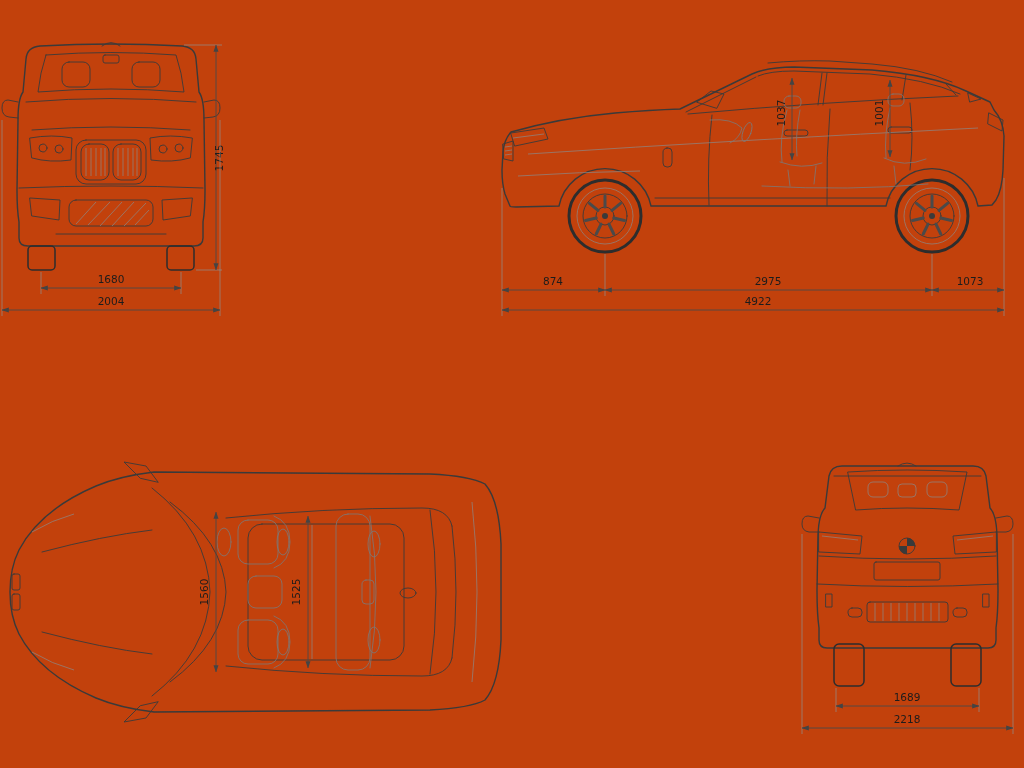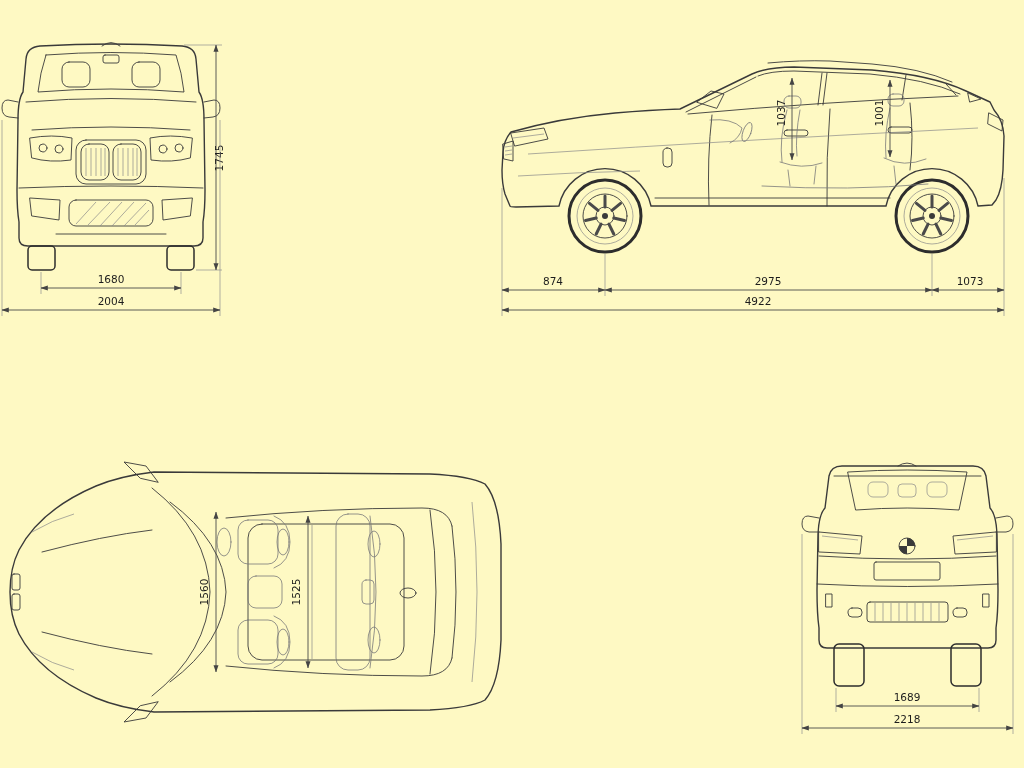--- a/index.html
+++ b/index.html
@@ -1,16 +1,16 @@
 <!DOCTYPE html>
 <html><head>
 <meta charset="utf-8">
 <style>
   html,body{margin:0;padding:0;background:#ffffff;width:1024px;height:768px;overflow:hidden;}
-  .canvas{position:relative;width:1024px;height:768px;background:#fef9c3;}
+  .canvas{position:relative;width:1024px;height:768px;background:#c2410c;}
   svg{display:block;}
   svg text{user-select:none;}
   .ol{fill:none;stroke:#3a3a3a;stroke-width:1.4;stroke-linejoin:round;stroke-linecap:round;}
   .ln{fill:none;stroke:#3a3a3a;stroke-width:0.9;stroke-linejoin:round;stroke-linecap:round;}
   .tn{fill:none;stroke:#8a8a8a;stroke-width:0.7;}
   .it{fill:none;stroke:#7a7a7a;stroke-width:0.8;stroke-linecap:round;}
   .tire{fill:none;stroke:#2d2d2d;stroke-width:3;}
   .tire2{fill:none;stroke:#2d2d2d;stroke-width:1.5;}
   .spk line{stroke:#4a4a4a;stroke-width:3;stroke-linecap:round;}
   .dim{stroke:#4a4a4a;stroke-width:0.9;fill:none;}

